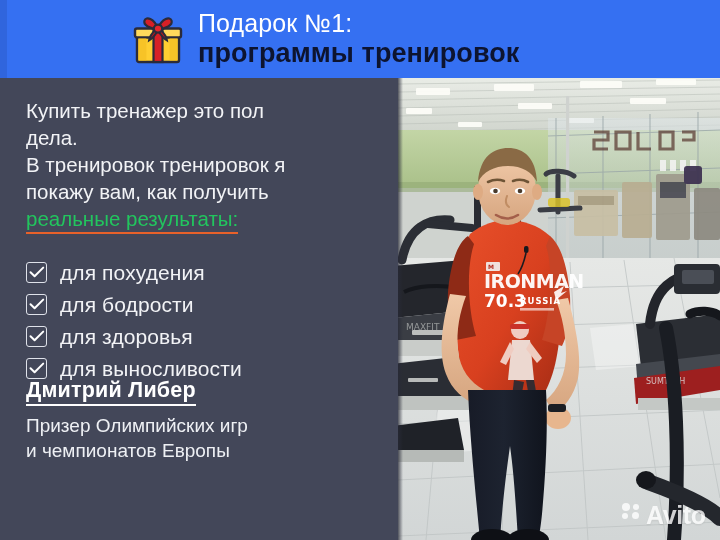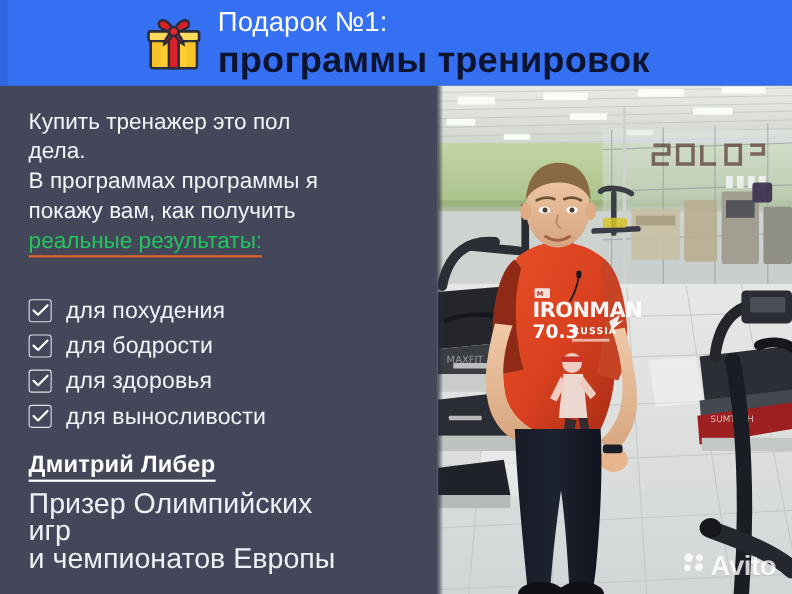--- a/index.html
+++ b/index.html
@@ -28,21 +28,21 @@
     position:absolute;left:132px;top:0;height:78px;
     display:flex;align-items:center;gap:14px;
   }
   .gift-icon{width:52px;height:52px;flex:0 0 52px;position:relative;margin-top:2px;}
   .header-text{display:flex;flex-direction:column;justify-content:center;line-height:1;}
   .h-line1{
     color:#ffffff;font-size:25px;font-weight:400;letter-spacing:.1px;
     margin-bottom:4px;white-space:nowrap;
   }
   .h-line2{
-    color:#0d1430;font-size:33px;font-weight:700;letter-spacing:.1px;
+    color:#0d1430;font-size:27px;font-weight:700;letter-spacing:.1px;
     white-space:nowrap;
   }
 
   
   .photo{
     position:absolute;left:398px;top:78px;width:322px;height:462px;
     overflow:hidden;background:#cfd3cf;
   }
   .photo-svg{display:block;width:322px;height:462px;}
   .photo-leftshade{
@@ -77,42 +77,42 @@
     letter-spacing:0px;
   }
   .lede .accent{
     color:#22c55e;
     border-bottom:2px solid #E8612A;
     padding-bottom:1px;
     display:inline-block;
     line-height:25px;
   }
 
-  .checklist{margin-top:38px;display:flex;flex-direction:column;gap:11px;}
+  .checklist{margin-top:28px;display:flex;flex-direction:column;gap:11px;}
   .check-row{display:flex;align-items:center;gap:13px;}
   .cb{
     width:21px;height:21px;flex:0 0 21px;
     border:1.8px solid #dfe2ea;border-radius:3px;
     position:relative;
   }
   .cb svg{position:absolute;left:2px;top:3px;}
   .check-label{
     color:#f2f3f6;font-size:21px;font-weight:400;line-height:1;letter-spacing:.1px;
     white-space:nowrap;
   }
 
-  .signature{margin-top:22px;}
+  .signature{}
   .sig-name{
     color:#ffffff;font-size:21.5px;font-weight:700;letter-spacing:.2px;
     display:inline-block;border-bottom:2px solid #ffffff;padding-bottom:2px;
     line-height:1.05;
   }
   .sig-desc{
     margin-top:7px;
-    color:#eef0f4;font-size:26px;font-weight:400;line-height:25px;
+    color:#eef0f4;font-size:19px;font-weight:400;line-height:25px;
   }
 </style>
 </head>
 <body>
 
 <div class="stage">
 
   <div class="header">
     <div class="header-edge"></div>
 
@@ -398,21 +398,21 @@
         <i></i>
         <i></i>
     </span>
     <span class="avito-word">Avito</span>
   </div>
 
   <div class="content">
 
     <div class="lede">
       <span>Купить тренажер это пол дела.</span><br>
-      <span>В программах программы я</span><br>
+      <span>В тренировок тренировок я</span><br>
       <span>покажу вам, как получить</span><br>
       <span class="accent">реальные результаты:</span>
     </div>
 
     <div class="checklist">
 
       <div class="check-row">
         <span class="cb">
           <svg width="16" height="13" viewBox="0 0 16 13" aria-hidden="true">
             <path d="M1.5 6.2 L5.6 10.2 L14.2 1.6" fill="none" stroke="#ffffff" stroke-width="2" stroke-linecap="round" stroke-linejoin="round"></path>

